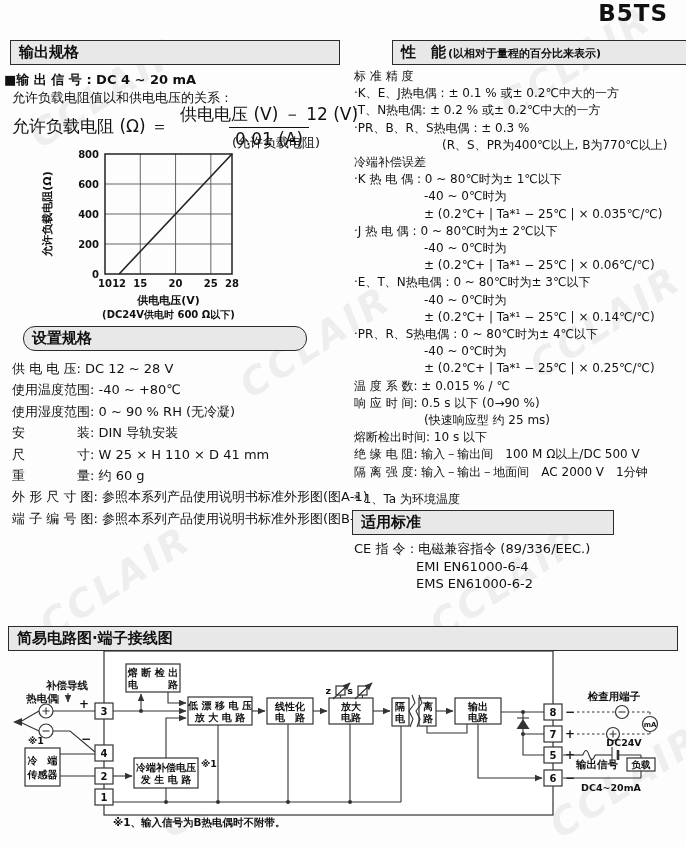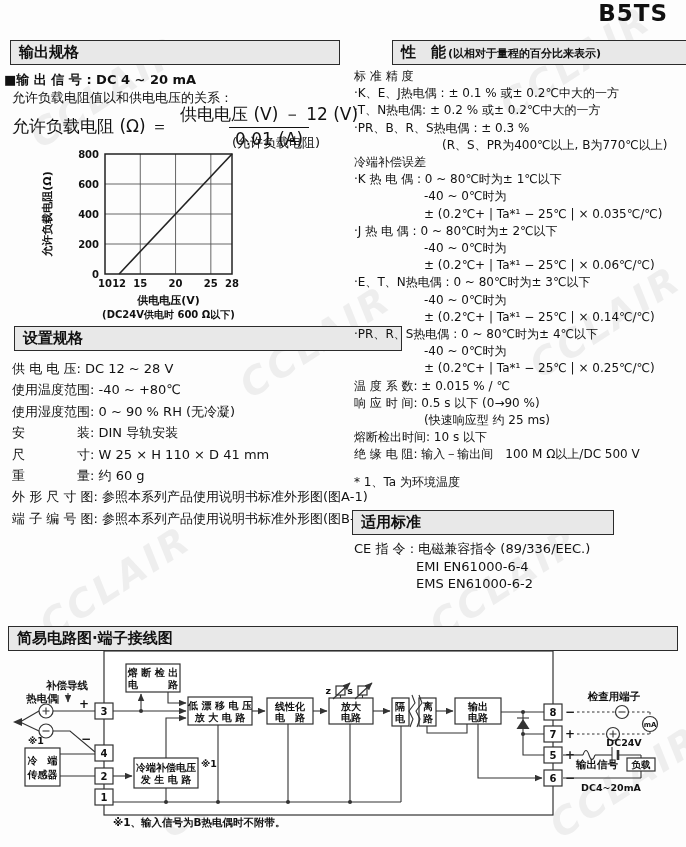--- a/index.html
+++ b/index.html
@@ -90,21 +90,21 @@
       <text x="64" y="131.5" text-anchor="end" class="ctick">0</text>
       <text x="64" y="101.5" text-anchor="end" class="ctick">200</text>
       <text x="64" y="71.5" text-anchor="end" class="ctick">400</text>
       <text x="64" y="41.5" text-anchor="end" class="ctick">600</text>
       <text x="64" y="11.5" text-anchor="end" class="ctick">800</text>
       <text x="16" y="68" text-anchor="middle" transform="rotate(-90 16 68)" class="clabel">允许负载电阻(Ω)</text>
       <text x="133.5" y="158" text-anchor="middle" class="clabel">供电电压(V)</text>
       <text x="133.5" y="172" text-anchor="middle" class="cnote">(DC24V供电时 600 Ω以下)</text>
     </svg>
 
-  <div class="sec-hdr" style="left:14px;top:326px;width:388px;">
+  <div class="sec-hdr" style="left:23px;top:326px;width:284px;border-radius:12px;">
     <span>设置规格</span>
   </div>
   <div class="abs col-left-lines" style="left:12px;top:358px;width:330px;">
       <div class="tline">供 电 电 压: DC 12 ~ 28 V</div>
       <div class="tline">使用温度范围: -40 ~ +80℃</div>
       <div class="tline">使用湿度范围: 0 ~ 90 % RH (无冷凝)</div>
       <div class="tline">安　　　　装: DIN 导轨安装</div>
       <div class="tline">尺　　　　寸: W 25 × H 110 × D 41 mm</div>
       <div class="tline">重　　　　量: 约 60 g</div>
       <div class="tline">外 形 尺 寸 图: 参照本系列产品使用说明书标准外形图(图A-1)</div>
@@ -131,20 +131,21 @@
       <div class="tline" style="padding-left: 70px;">-40 ~ 0℃时为</div>
       <div class="tline" style="padding-left: 70px;">± (0.2℃+ | Ta*¹ − 25℃ | × 0.14℃/℃)</div>
       <div class="tline">·PR、R、S热电偶 : 0 ~ 80℃时为± 4℃以下</div>
       <div class="tline" style="padding-left: 70px;">-40 ~ 0℃时为</div>
       <div class="tline" style="padding-left: 70px;">± (0.2℃+ | Ta*¹ − 25℃ | × 0.25℃/℃)</div>
       <div class="tline">温 度 系 数: ± 0.015 % / ℃</div>
       <div class="tline">响 应 时 间: 0.5 s 以下 (0→90 %)</div>
       <div class="tline" style="padding-left: 70px;">(快速响应型  约 25 ms)</div>
       <div class="tline">熔断检出时间: 10 s 以下</div>
       <div class="tline">绝 缘 电 阻: 输入－输出间　100 M Ω以上/DC 500 V</div>
+      <div class="tline">隔 离 强 度: 输入－输出－地面间　AC 2000 V　1分钟</div>
       <div class="tline" style="margin-top: 10px;">* 1、Ta 为环境温度</div>
     </div>
 
   <div class="sec-hdr" style="left:352px;top:510px;width:262px;">
     <span>适用标准</span>
   </div>
   <div class="abs std-lines" style="left:354px;top:540px;width:330px;">
       <div class="tline">CE  指  令 : 电磁兼容指令 (89/336/EEC.)</div>
       <div class="tline" style="padding-left: 62px;">EMI  EN61000-6-4</div>
       <div class="tline" style="padding-left: 62px;">EMS EN61000-6-2</div>

